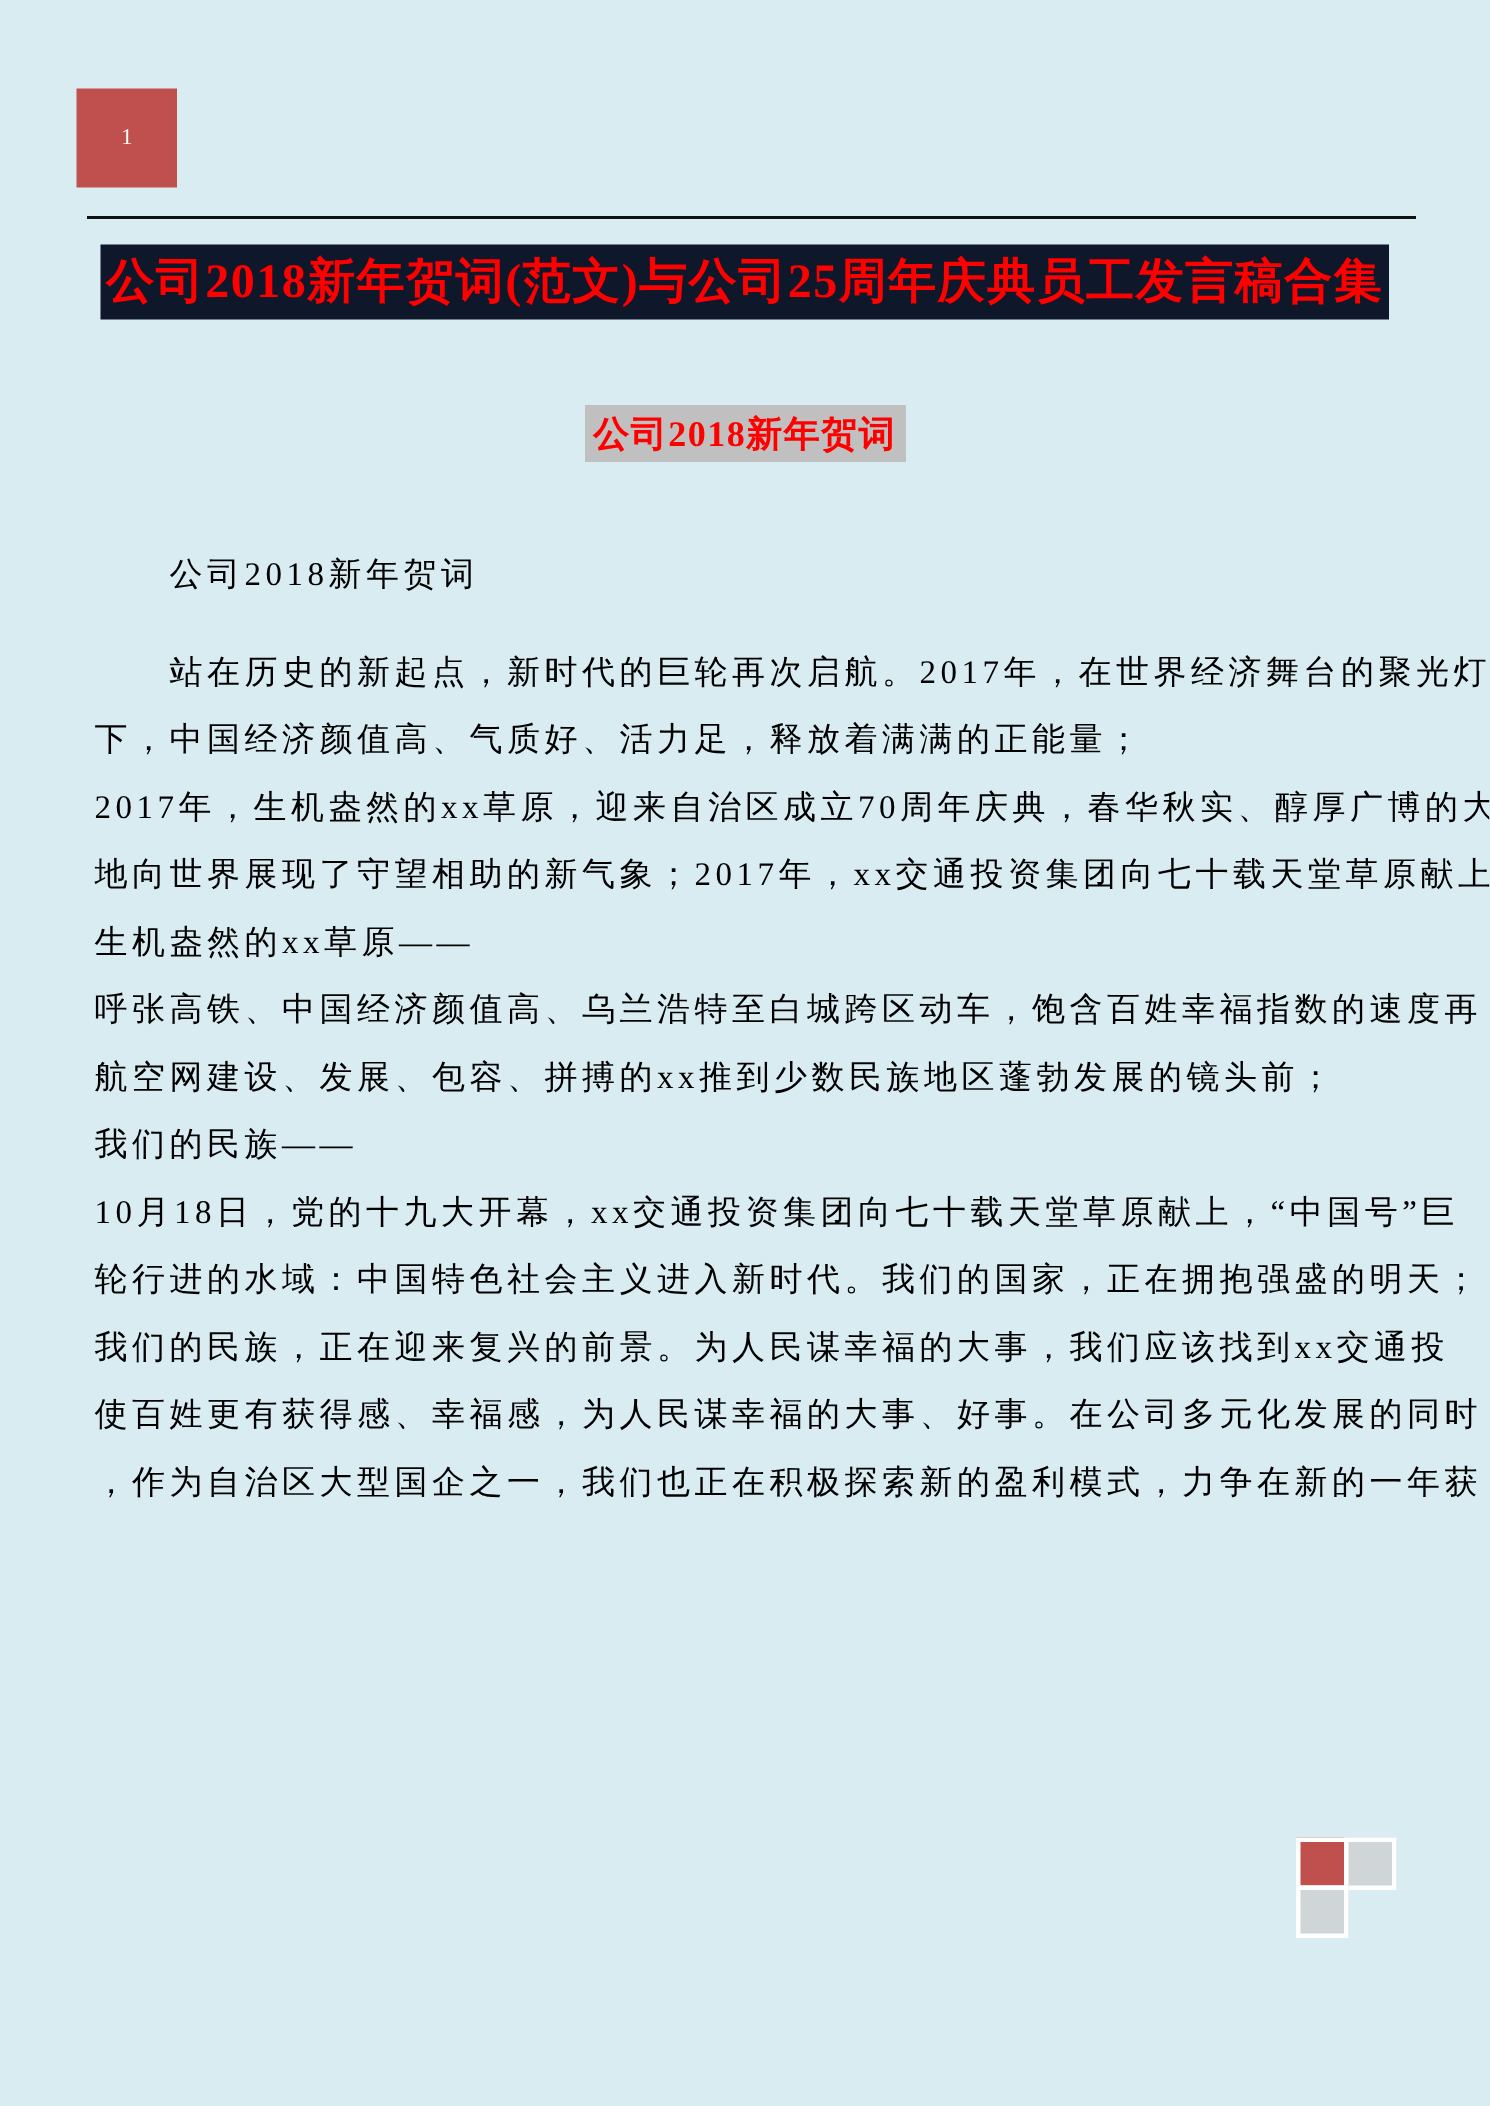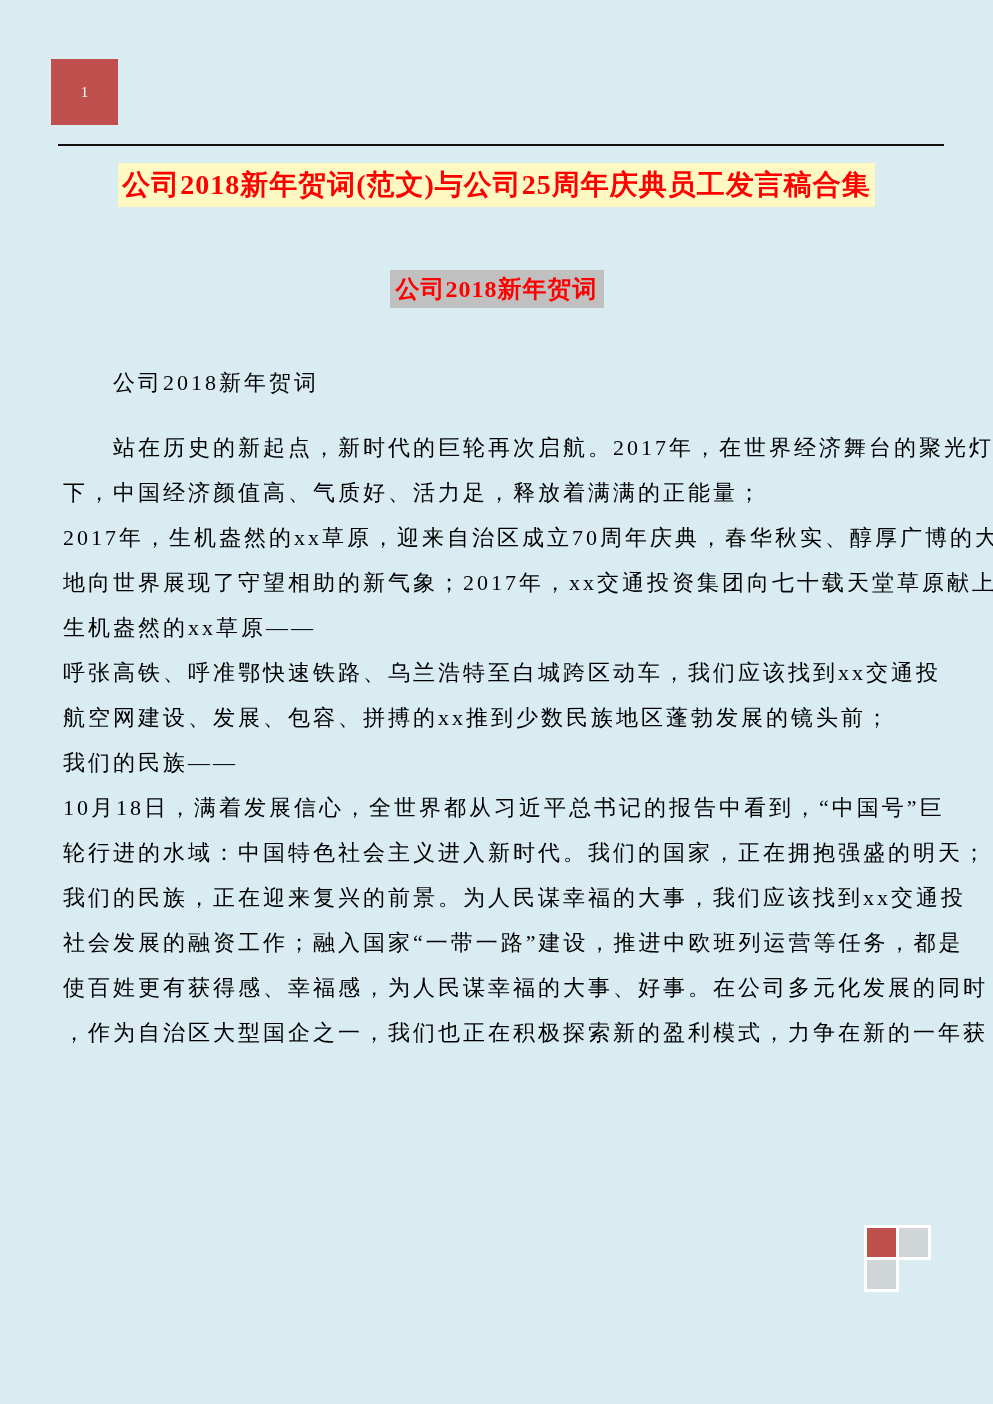--- a/index.html
+++ b/index.html
@@ -38,23 +38,23 @@
   }
   .title-wrap {
     position: absolute;
     left: 0;
     top: 163px;
     width: 993px;
     text-align: center;
   }
   .doc-title {
     display: inline-block;
-    background: #fef9c3;
+    background: #0f172a;
     color: #ff0000;
-    font-size: 28px;
+    font-size: 32px;
     font-weight: bold;
     letter-spacing: 1px;
     padding: 3px 4px;
     white-space: nowrap;
   }
   .subtitle-wrap {
     position: absolute;
     left: 0;
     top: 270px;
     width: 993px;
@@ -128,27 +128,26 @@
     <span class="doc-subtitle">公司2018新年贺词</span>
   </div>
 
   <div class="doc-body">
       <div class="body-line">　　公司2018新年贺词</div>
       <div class="body-line">　　站在历史的新起点，新时代的巨轮再次启航。2017年，在世界经济舞台的聚光灯</div>
       <div class="body-line">下，中国经济颜值高、气质好、活力足，释放着满满的正能量；</div>
       <div class="body-line">2017年，生机盎然的xx草原，迎来自治区成立70周年庆典，春华秋实、醇厚广博的大</div>
       <div class="body-line">地向世界展现了守望相助的新气象；2017年，xx交通投资集团向七十载天堂草原献上</div>
       <div class="body-line">生机盎然的xx草原——</div>
-      <div class="body-line">呼张高铁、呼准鄂快速铁路、乌兰浩特至白城跨区动车，我们应该找到xx交通投</div>
+      <div class="body-line">呼张高铁、中国经济颜值高、乌兰浩特至白城跨区动车，饱含百姓幸福指数的速度再</div>
       <div class="body-line">航空网建设、发展、包容、拼搏的xx推到少数民族地区蓬勃发展的镜头前；</div>
       <div class="body-line">我们的民族——</div>
-      <div class="body-line">10月18日，满着发展信心，全世界都从习近平总书记的报告中看到，“中国号”巨</div>
+      <div class="body-line">10月18日，党的十九大开幕，xx交通投资集团向七十载天堂草原献上，“中国号”巨</div>
       <div class="body-line">轮行进的水域：中国特色社会主义进入新时代。我们的国家，正在拥抱强盛的明天；</div>
       <div class="body-line">我们的民族，正在迎来复兴的前景。为人民谋幸福的大事，我们应该找到xx交通投</div>
-      <div class="body-line">社会发展的融资工作；融入国家“一带一路”建设，推进中欧班列运营等任务，都是</div>
       <div class="body-line">使百姓更有获得感、幸福感，为人民谋幸福的大事、好事。在公司多元化发展的同时</div>
       <div class="body-line">，作为自治区大型国企之一，我们也正在积极探索新的盈利模式，力争在新的一年获</div>
     </div>
 
   <div class="deco">
     <div class="deco-row">
       <div class="deco-cell deco-red"></div>
       <div class="deco-cell deco-gray"></div>
     </div>
     <div class="deco-row">

